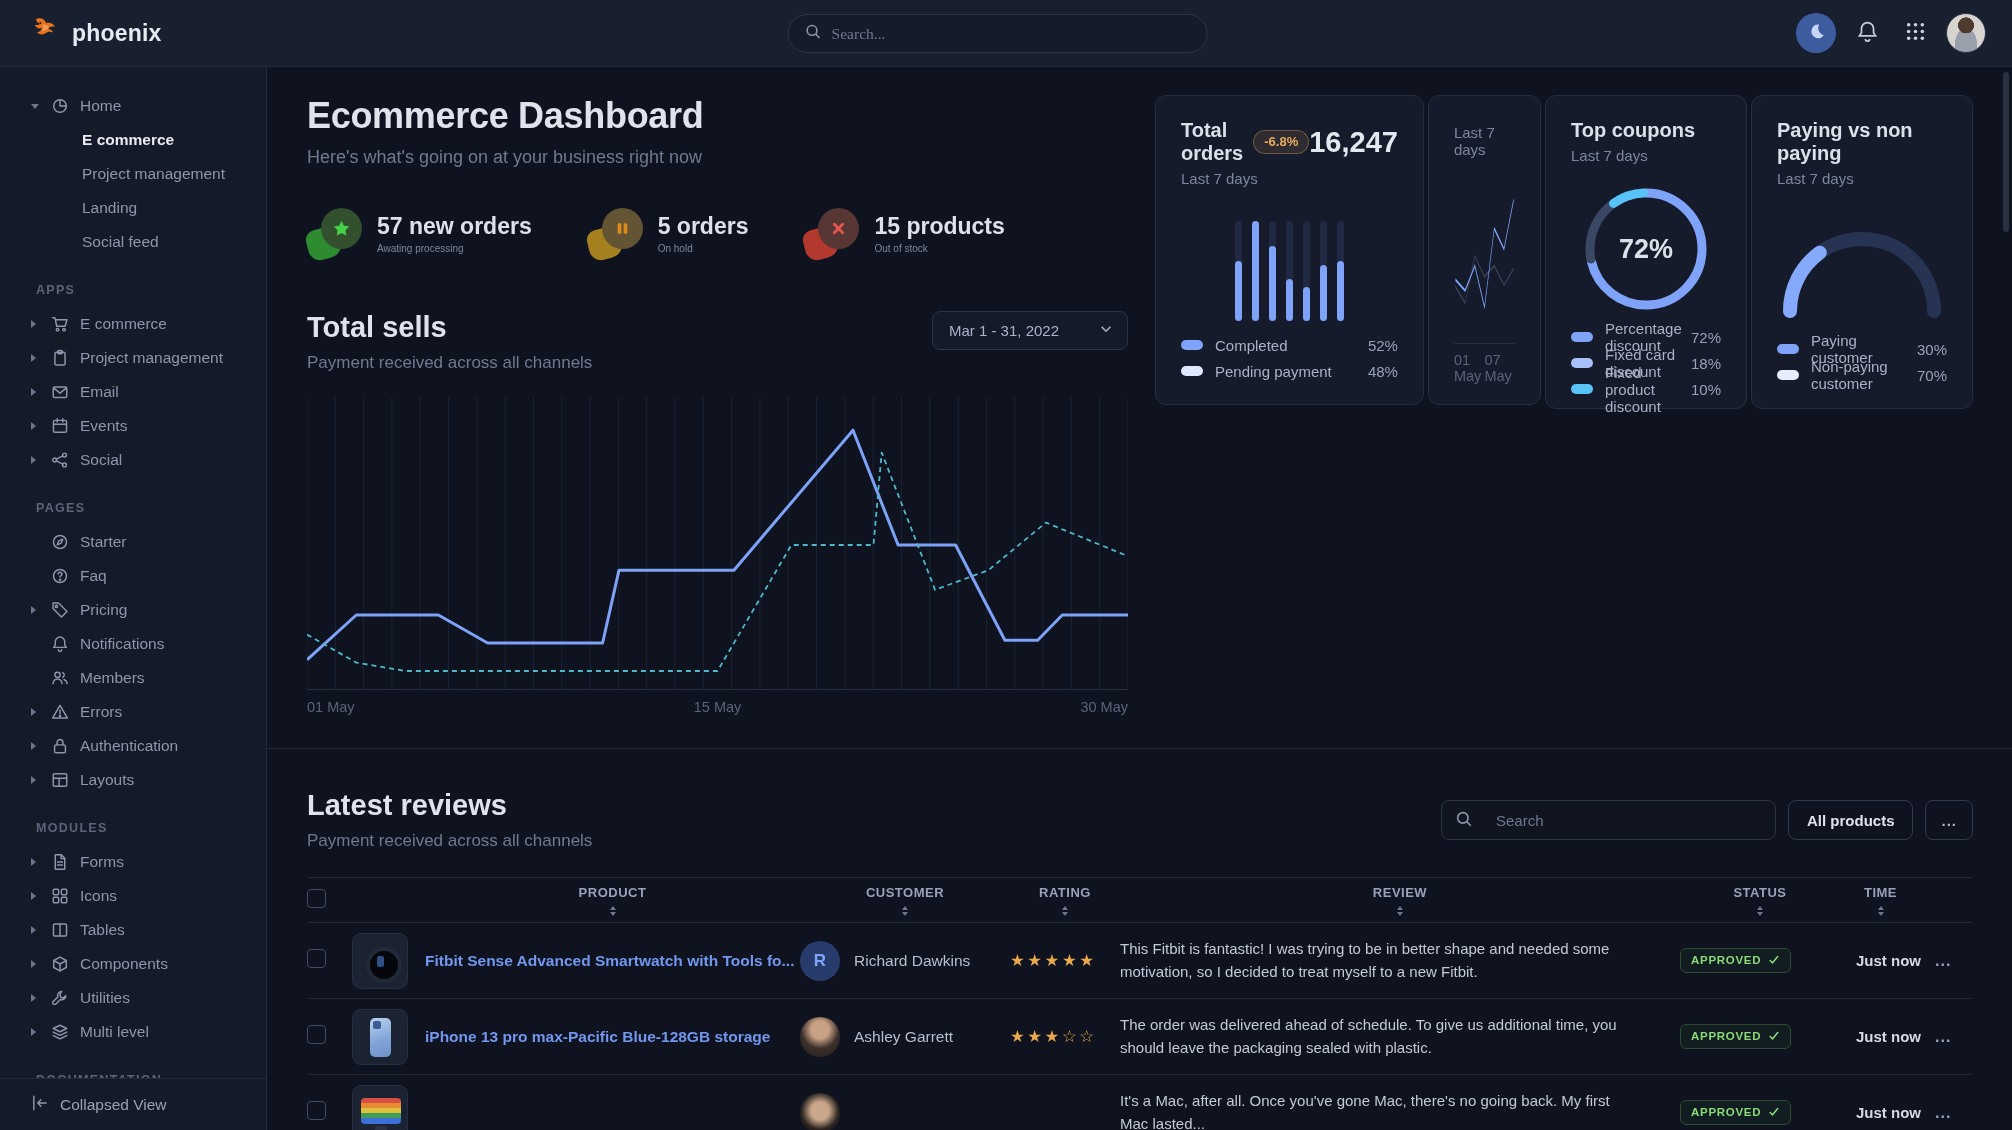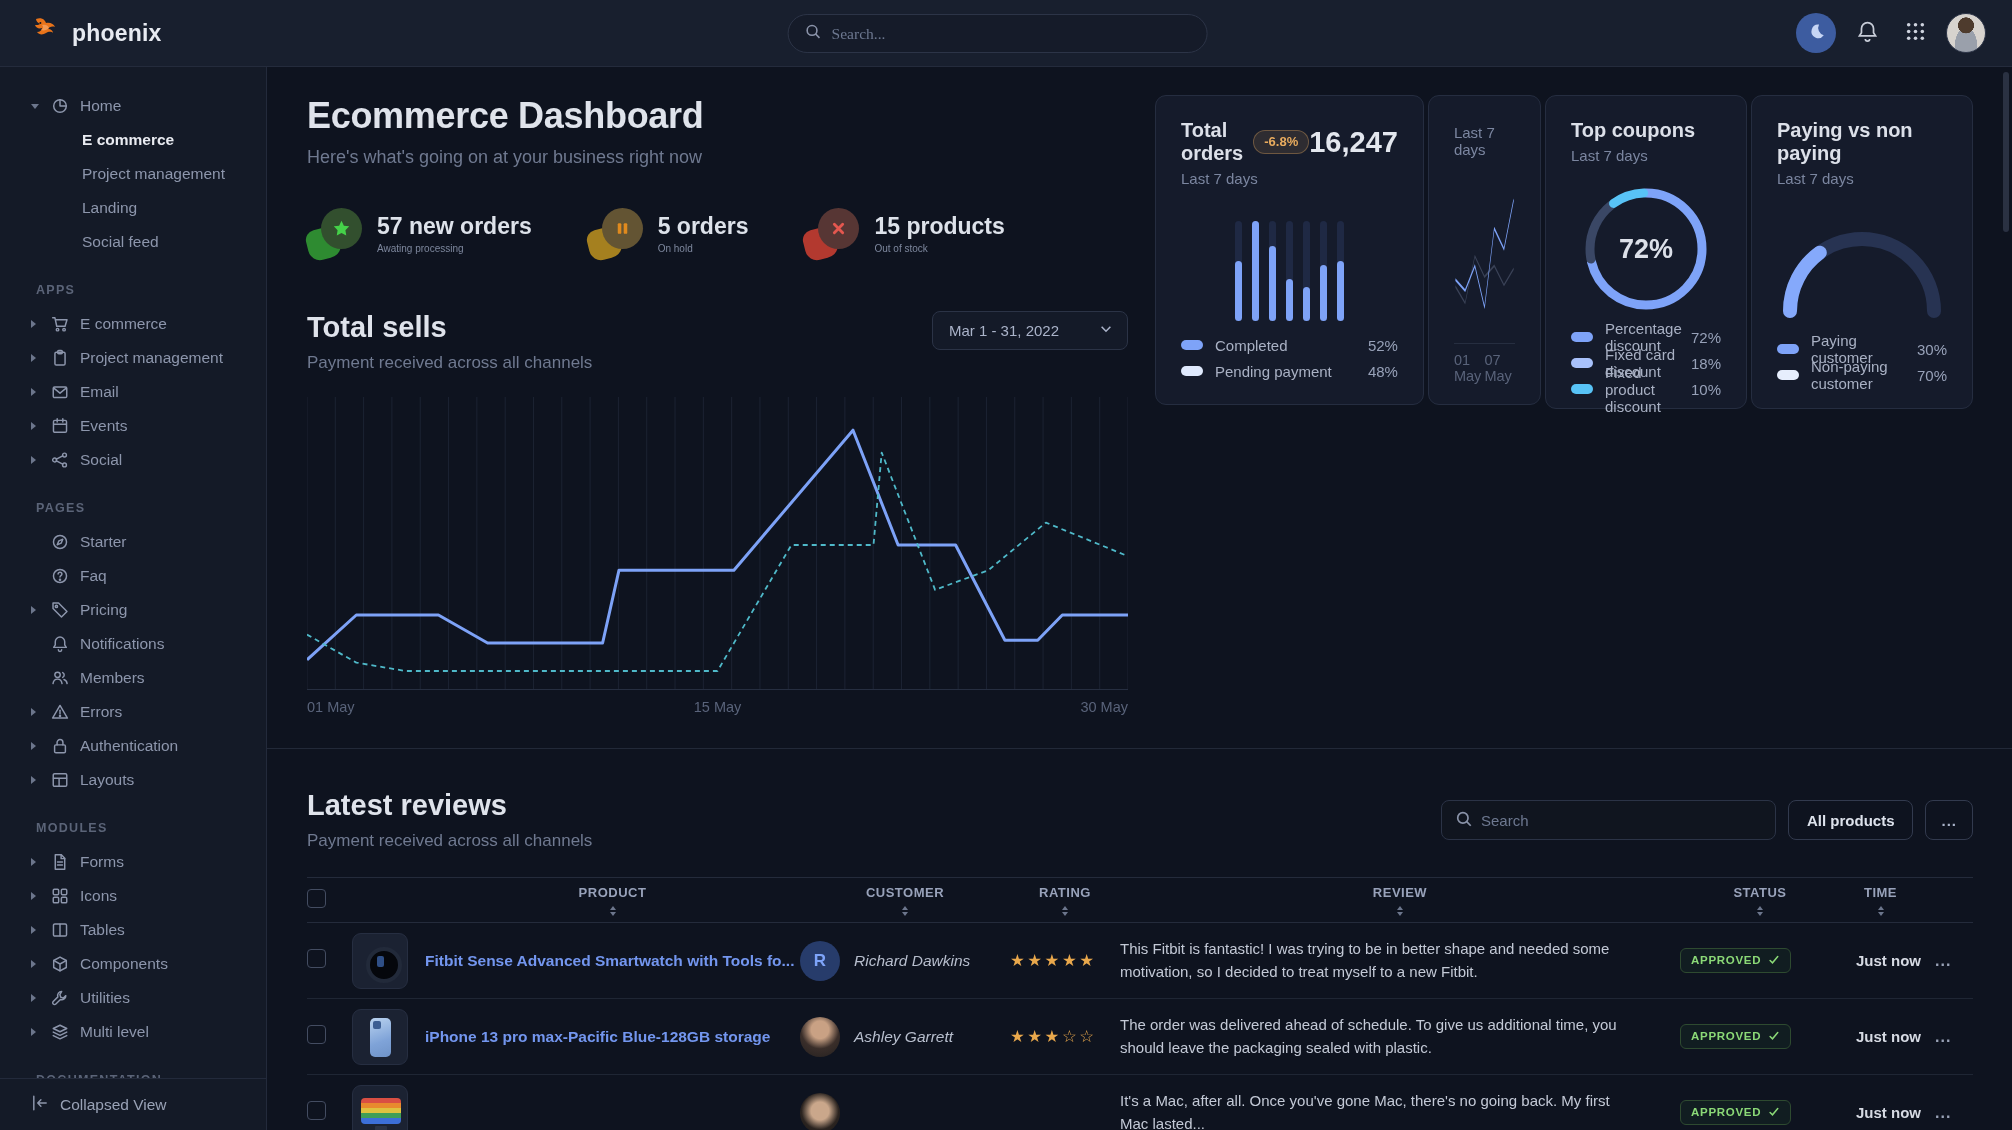--- a/index.html
+++ b/index.html
@@ -81,21 +81,21 @@
   .mini-axis { border-top:1px solid #262e40; display:flex; justify-content:space-between; padding-top:8px; font-size:14.5px; color:#59637a; }
   .donut-wrap { position:relative; width:150px; height:150px; margin:10px auto 0; }
   .donut-center { position:absolute; inset:0; display:flex; align-items:center; justify-content:center; font-size:27px; font-weight:600; color:#dce0e9; }
   svg.gauge { display:block; width:170px; height:100px; margin:36px auto 0; }
 
   
   .reviews { padding-top:40px; }
   .rev-head { display:flex; justify-content:space-between; align-items:center; }
   .rev-controls { display:flex; gap:12px; align-items:center; }
   .rev-search { position:relative; }
-  .rev-search input { width:335px; height:40px; border:1px solid #2b3346; background:#10151f; border-radius:8px; color:#ef4444; font-size:15px; padding:0 14px 0 39px; outline:none; font-family:inherit; }
+  .rev-search input { width:335px; height:40px; border:1px solid #2b3346; background:#10151f; border-radius:8px; color:#ef4444; font-size:15px; padding:0 14px 0 54px; outline:none; font-family:inherit; }
   .rev-search input::placeholder { color:#6d7890; }
   .rev-search .mag { position:absolute; left:14px; top:10px; }
   .btn { height:40px; border:1px solid #323a4e; background:transparent; border-radius:8px; color:#dde2ec; font-size:15px; font-weight:700; padding:0 18px; cursor:pointer; font-family:inherit; }
   .btn.dots { color:#aab3c9; font-weight:800; padding:0 15px; letter-spacing:1px; }
 
   .tbl { margin-top:26px; }
   .thead, .trow { display:grid; grid-template-columns:45px 448px 210px 110px 560px 160px 95px 1fr; align-items:center; }
   .thead { height:46px; border-top:1px solid #242b3b; border-bottom:1px solid #242b3b; color:#98a2ba; font-size:13px; font-weight:700; letter-spacing:.5px; }
   .th { display:flex; align-items:center; gap:6px;flex-direction:column; }
   .th.prod { padding-left:73px; }
@@ -111,21 +111,21 @@
   .thumb-phone::before { content:""; position:absolute; left:17px; top:8px; width:21px; height:39px; border-radius:5px; background:linear-gradient(160deg,#b9d2ef,#7fa3d8 60%,#6f93c8); background:linear-gradient(160deg,#b9d2ef,#7fa3d8 60%,#6f93c8); }
   .thumb-phone::after { content:""; position:absolute; left:20px; top:11px; width:8px; height:8px; border-radius:2px; background:#3c5e93; }
   .thumb-imac::before { content:""; position:absolute; left:8px; top:12px; width:40px; height:26px; border-radius:4px; background:linear-gradient(180deg,#d94f43 0 20%,#e88a2e 20% 40%,#dec23f 40% 58%,#3f9e57 58% 78%,#3c6fd8 78% 100%); }
   .thumb-imac::after { content:""; position:absolute; left:22px; top:40px; width:12px; height:7px; background:#2a3244; border-radius:1px; }
   .plink { color:#7396ef; font-size:15.5px; font-weight:600; white-space:nowrap; overflow:hidden; text-overflow:ellipsis; cursor:pointer; }
   .ccell { display:flex; align-items:center; gap:14px; }
   .avatar { width:40px; height:40px; border-radius:50%; flex:none; display:flex; align-items:center; justify-content:center; font-weight:800; font-size:17px; }
   .av-init { background:#273c6b; color:#7ea4f9; }
   .av-photo1 { background:radial-gradient(circle at 50% 32%, #c9a184 26%, #3a2e2a 56%, #23201f 100%); }
   .av-photo2 { background:radial-gradient(circle at 50% 45%, #caa78b 30%, #2b2420 62%, #191513 100%); }
-  .cname { font-size:15.5px; color:#b7becd;font-style:italic; }
+  .cname { font-size:15.5px; color:#b7becd; }
   .stars { font-size:16.5px; color:#e9a84c; letter-spacing:2.5px; white-space:nowrap; }
   .rtext { font-size:15px; color:#c3c9d6; line-height:1.5; padding-right:44px; }
   .spill { display:inline-flex; align-items:center; gap:7px; padding:5px 10px 6px; border:1px solid #2e4a30; border-radius:6px; background:rgba(64,158,68,.08); color:#8bd977; font-size:11.5px; font-weight:800; letter-spacing:.7px; }
   .time { font-size:15px; font-weight:700; color:#d6dae3; }
   .rowdots { color:#99a2b6; font-weight:800; letter-spacing:1px; cursor:pointer; text-align:right; padding-right:6px; }
 
   .vscroll { position:fixed; right:3px; top:72px; width:6px; height:160px; border-radius:3px; background:#2a3142; }
 </style>
 </head>
 <body>

